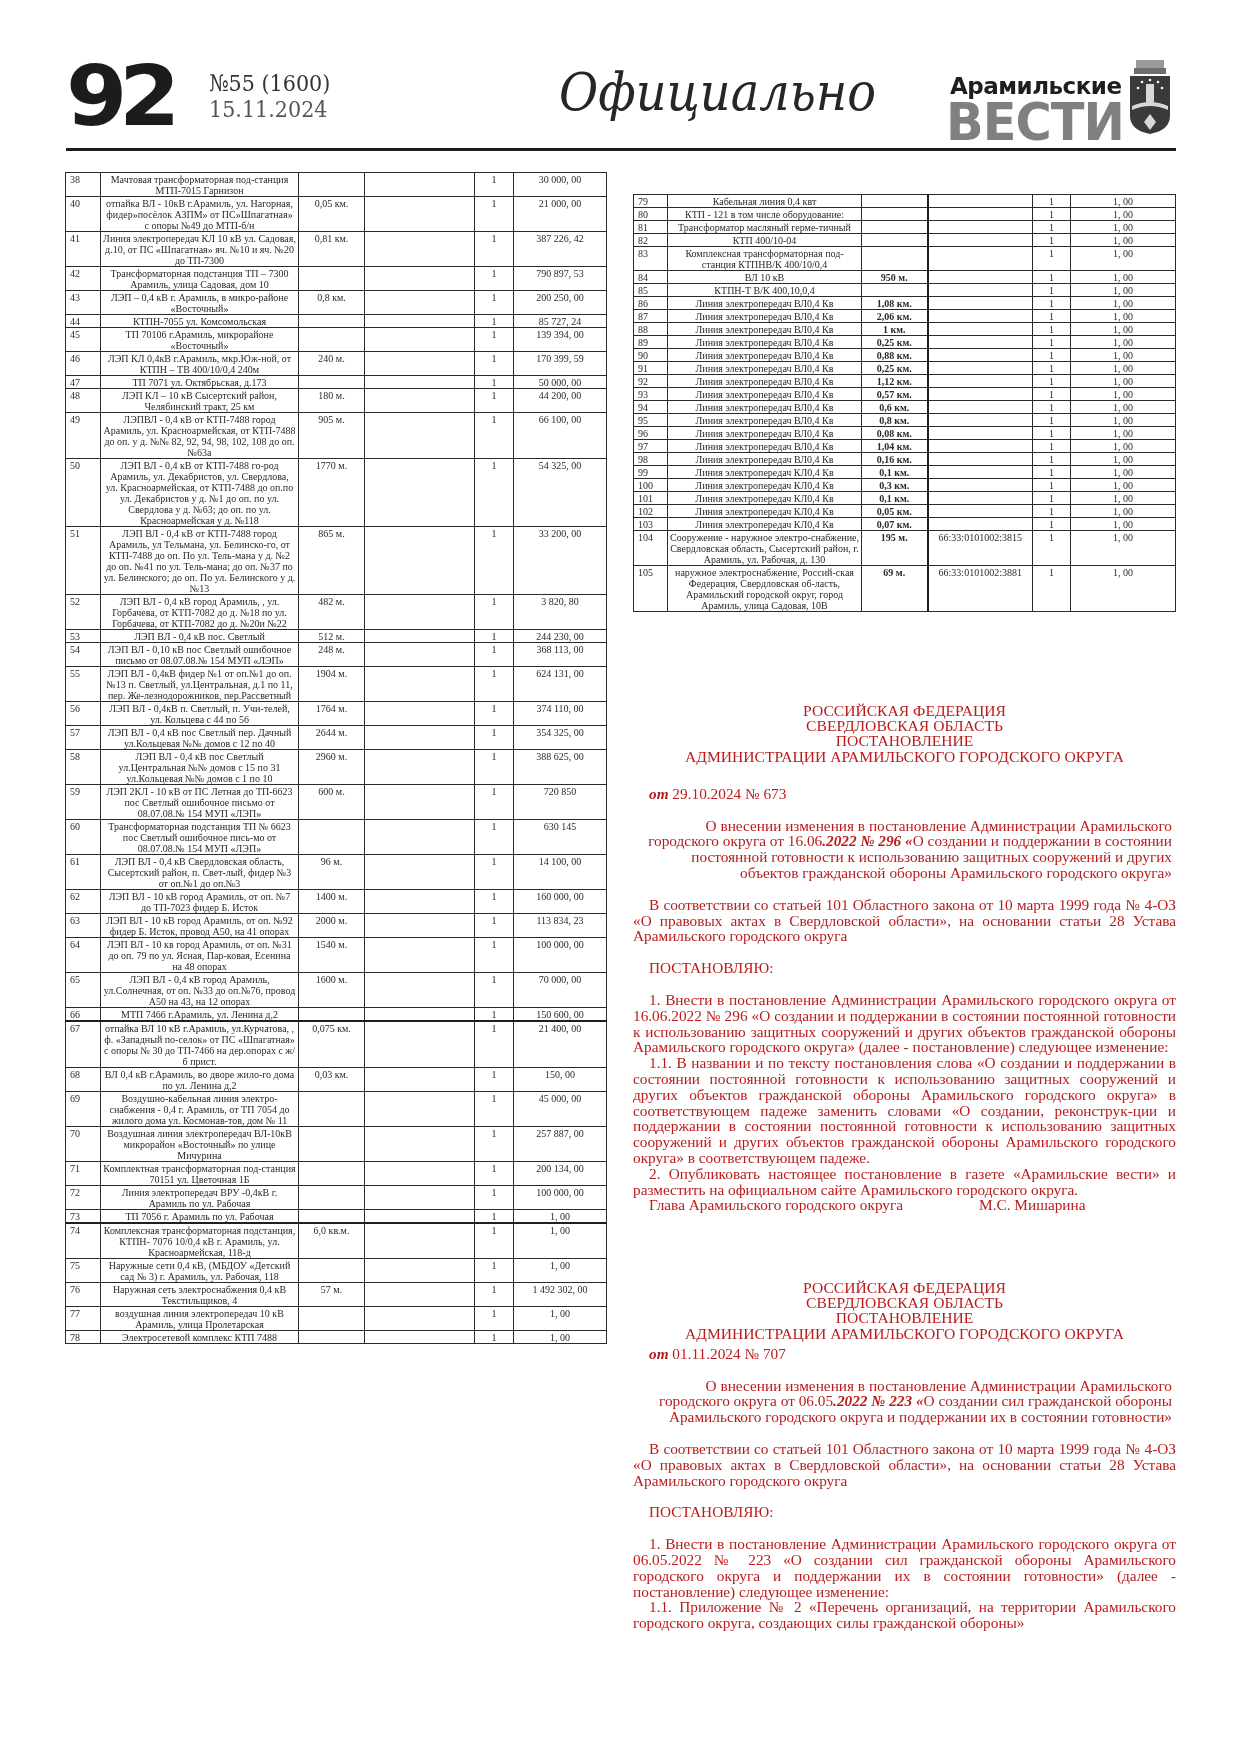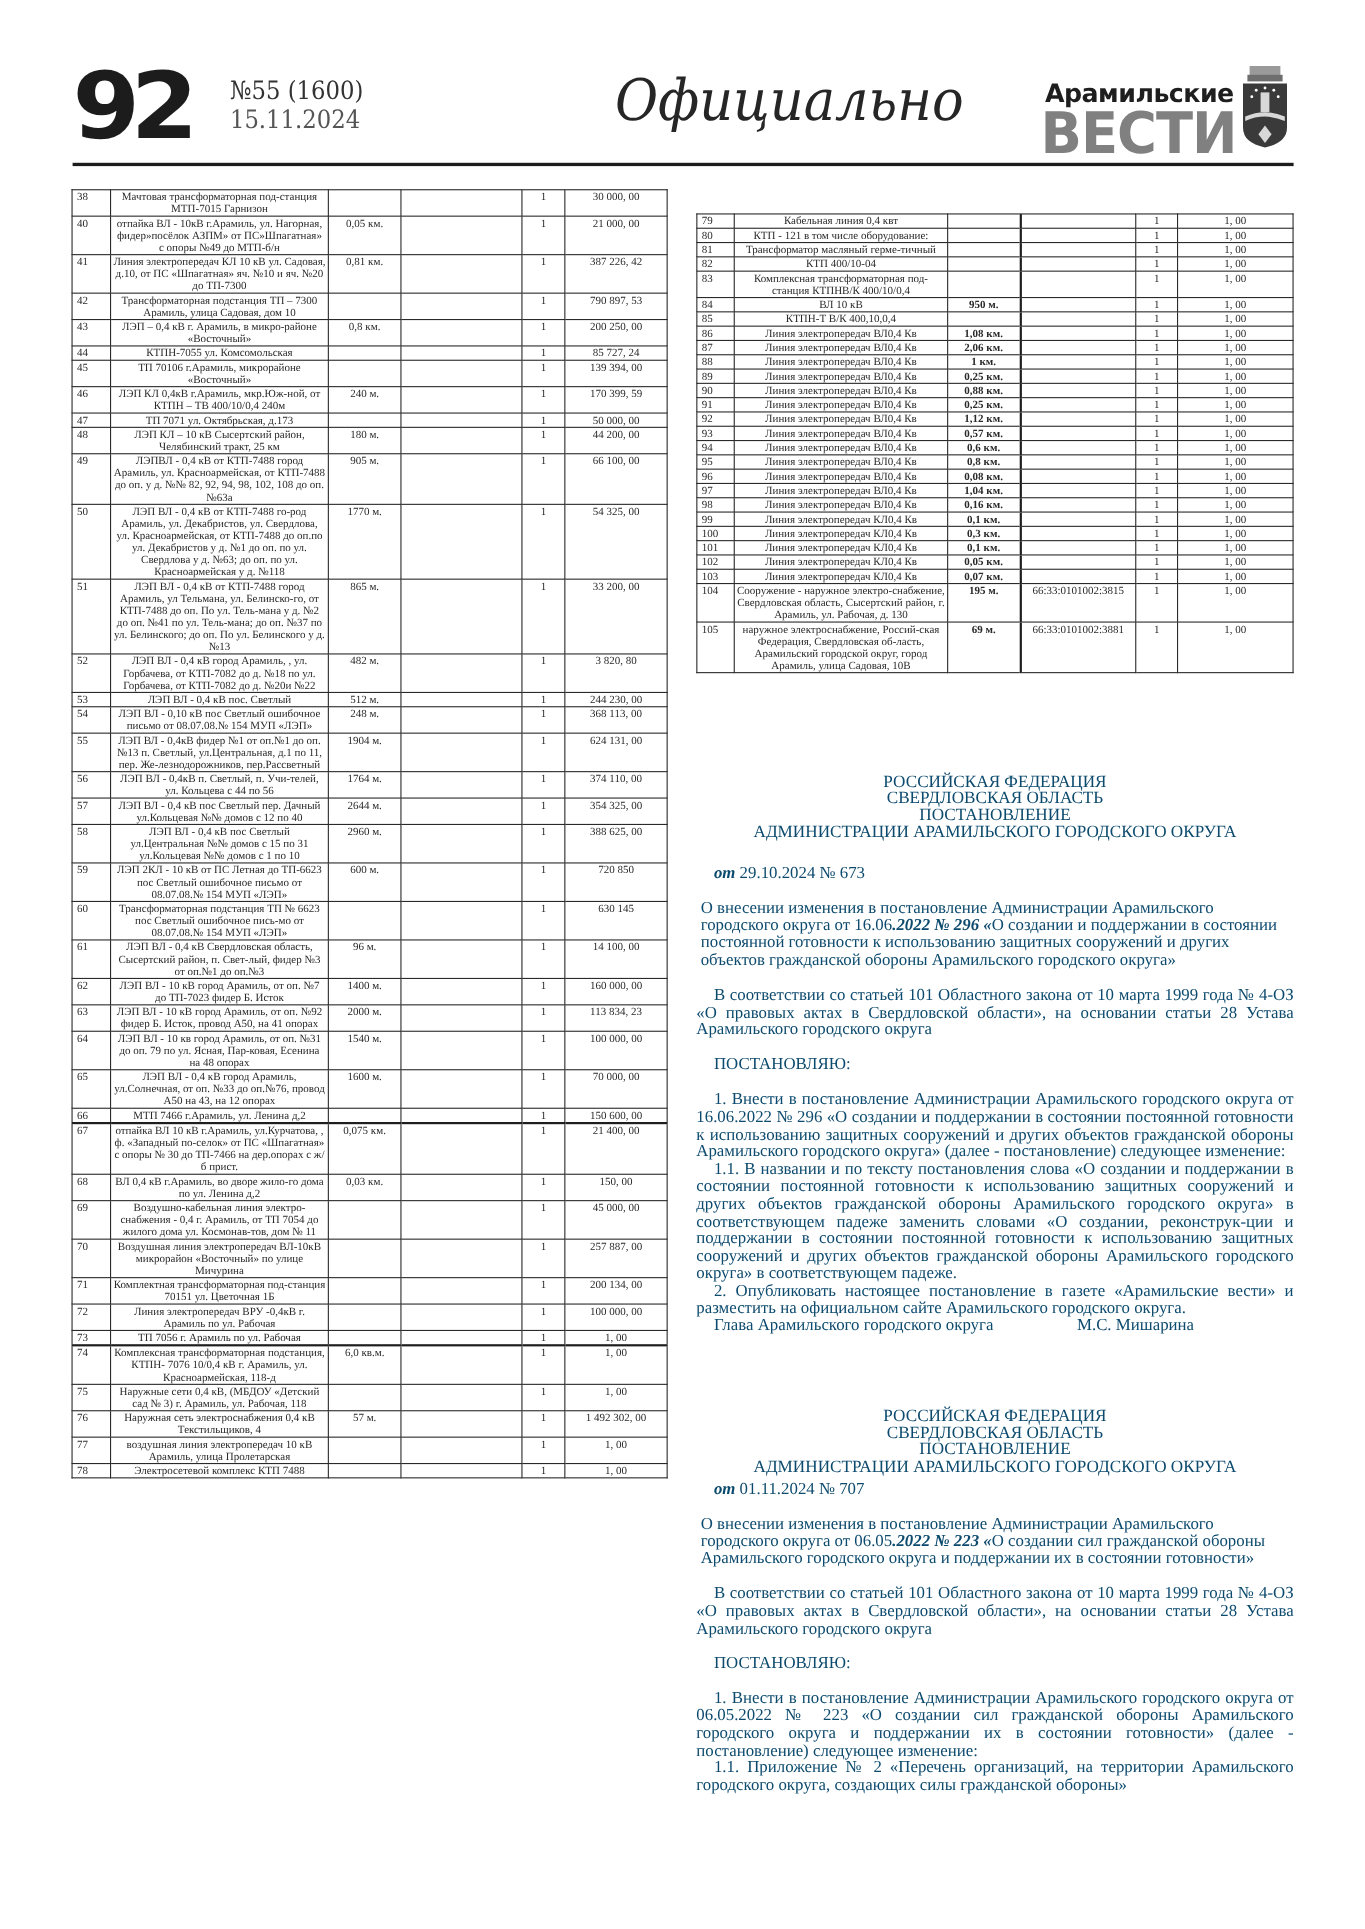--- a/index.html
+++ b/index.html
@@ -16,27 +16,27 @@
   .rule { position: absolute; left: 66px; top: 148px; width: 1110px; height: 3px; background: #1c1c1c; }
 
   table.inv { position: absolute; border-collapse: collapse; font-size: 10px; line-height: 11px; table-layout: fixed; }
   table.inv td { border: 1px solid #2a2a2a; padding: 1px 2px 0 2px; vertical-align: top; text-align: center; }
   table.inv td.num { text-align: left; padding-left: 4px; }
   #tbl-left { left: 65px; top: 172px; width: 541px; }
   #tbl-right { left: 633px; top: 172px; width: 542px; margin-top: 22px; }
   table.inv td.thick-right { border-right: 2px solid #1e1e1e; font-weight: bold; }
   table.inv tr.thick-top td { border-top: 2px solid #1e1e1e; }
 
-  .doc { position: absolute; left: 633px; width: 543px; font-size: 15.3px; line-height: 15.8px; color: #0c4a6e; }
+  .doc { position: absolute; left: 633px; width: 543px; font-size: 15.3px; line-height: 15.8px; color: #b91c1c; }
   .doc .caps { text-align: center; font-size: 15.6px; line-height: 15.2px; }
   .doc p { margin: 0; }
   .doc .just { text-align: justify; text-indent: 16px; }
   .doc .nr { padding-left: 16px; }
   .doc .nr b { font-style: italic; }
-  .doc .title-c { text-align: left; padding: 0 4px; }
+  .doc .title-c { text-align: right; padding: 0 4px; }
   .doc .title-c b { font-style: italic; }
   .doc .sign { padding-left: 16px; white-space: pre; }
 </style>
 </head>
 <body>
 
 <div class="header">
   <div class="page-num">92</div>
   <div class="issue">
     <div>№55 (1600)</div>

